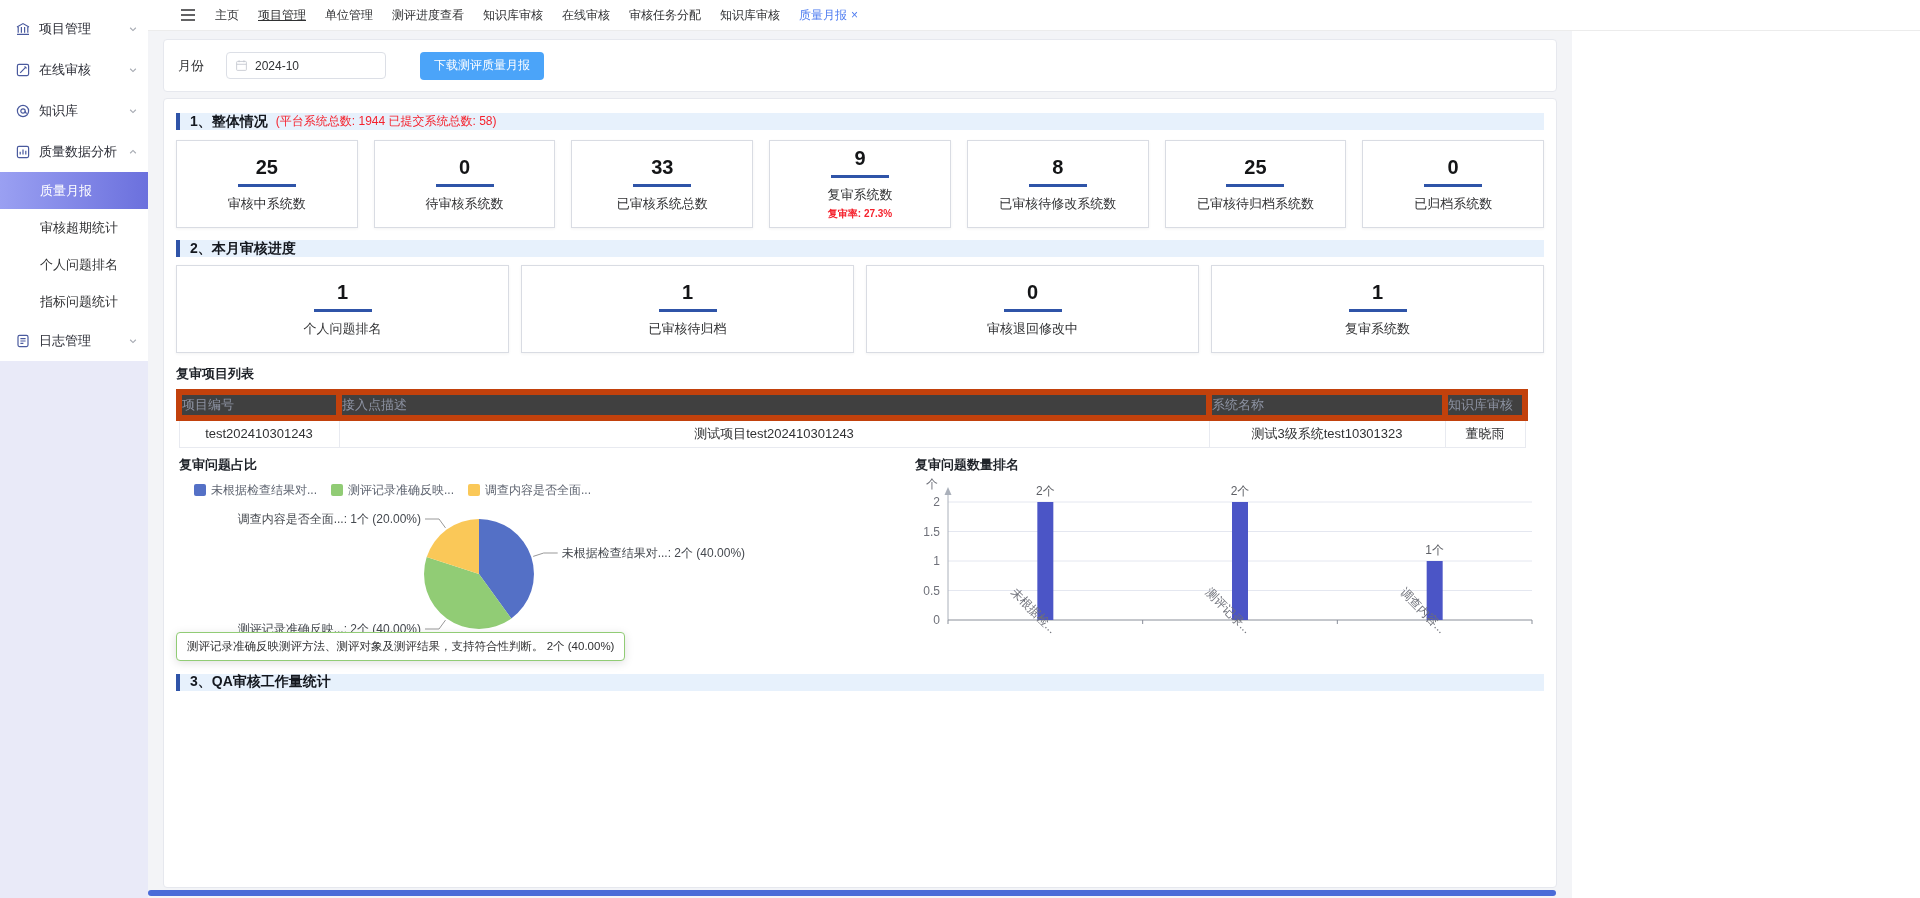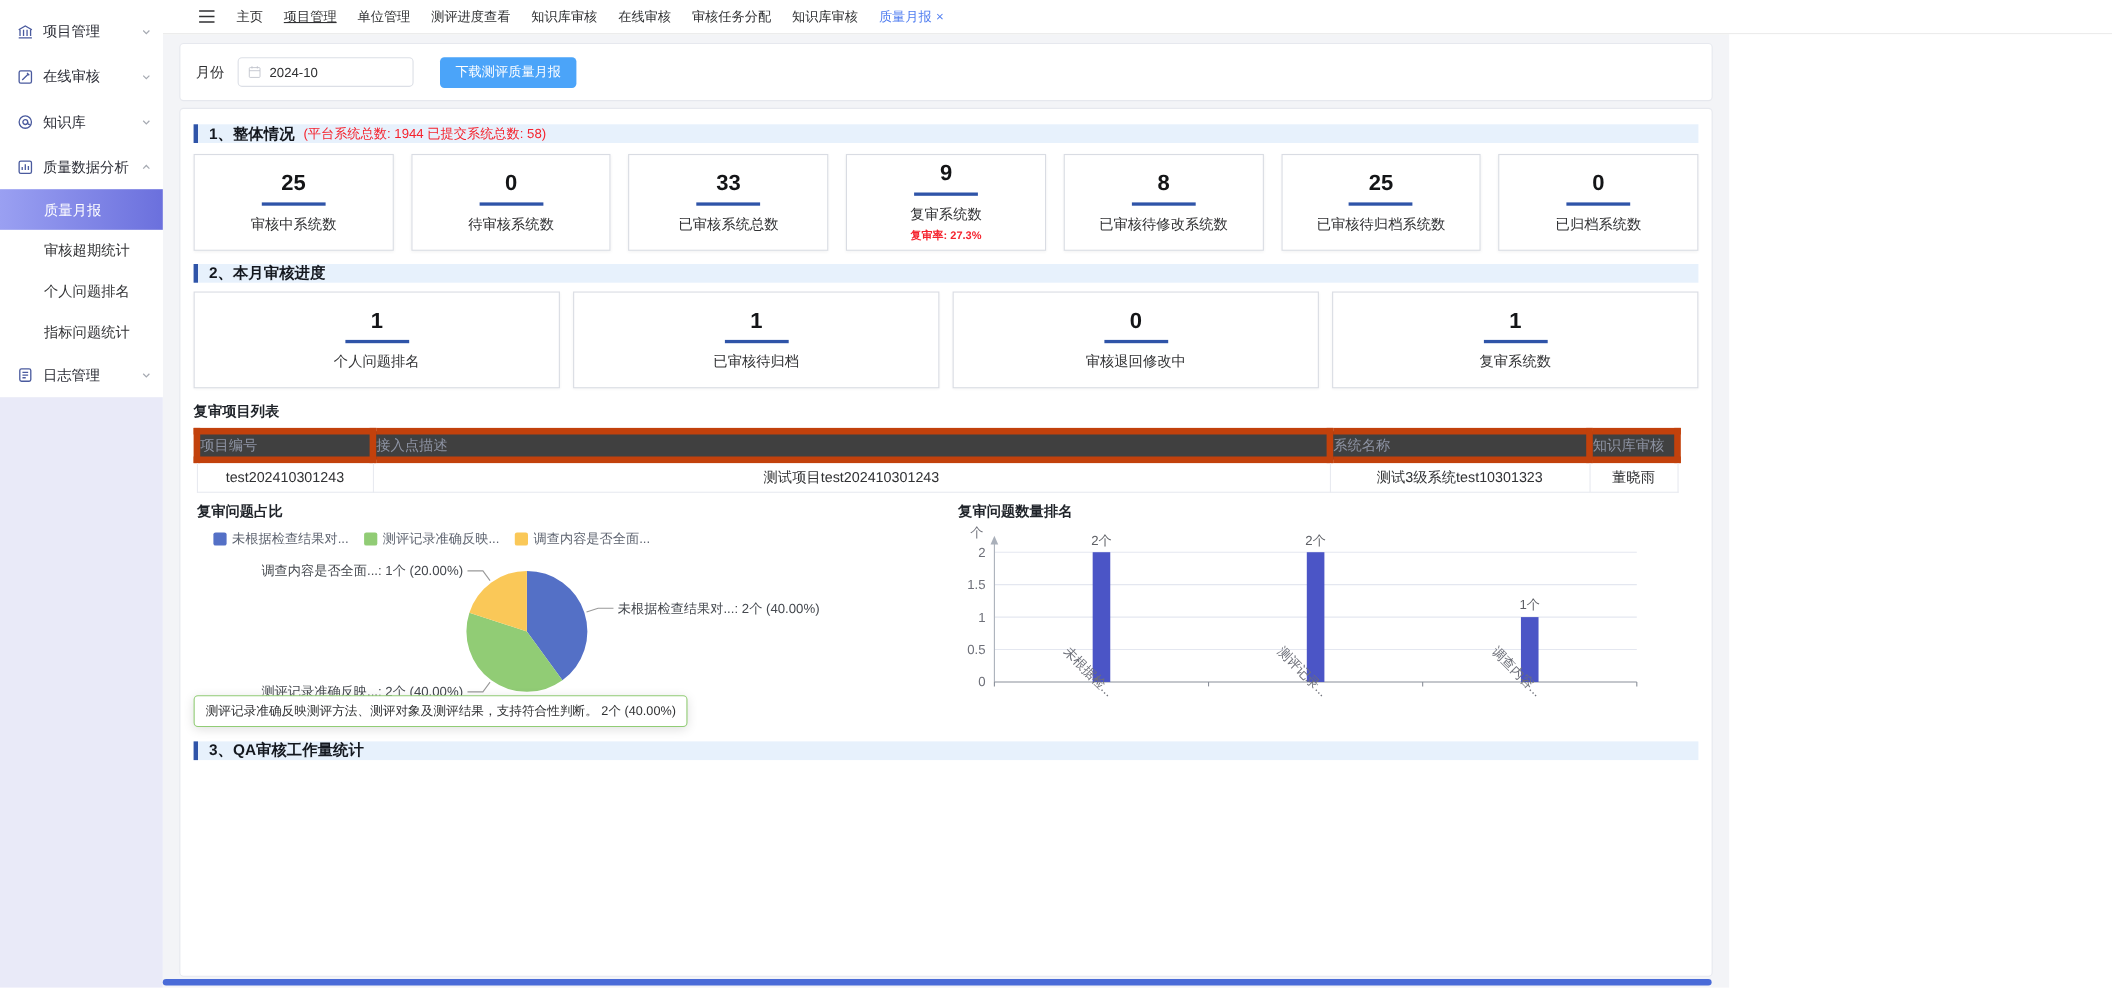--- a/index.html
+++ b/index.html
@@ -22,21 +22,21 @@
   .topbar{position:absolute;left:148px;top:0;right:0;height:31px;background:#ffffff;border-bottom:1px solid #ececec;display:flex;align-items:center;padding-left:32px;z-index:4;}
   .hamburger{margin-right:14px;display:flex;cursor:pointer;}
   .tabs{display:flex;align-items:center;gap:9px;}
   .tab{font-size:12px;color:#303133;padding:0 5px;cursor:pointer;display:flex;align-items:center;gap:4px;white-space:nowrap;}
   .tab.underline{text-decoration:underline;}
   .tab.active{color:#4e7cf0;}
   .tab-close{font-size:12px;line-height:1;}
 
   
   .workspace{position:absolute;left:148px;top:31px;width:1424px;bottom:0;background:#f3f4f7;}
-  .filter-card{position:absolute;left:15px;top:8px;width:1394px;height:53px;background:#fff;border:1px solid #e6e8ee;border-radius:4px;display:flex;align-items:center;padding-left:14px;}
+  .filter-card{position:absolute;left:15px;top:8px;width:1394px;height:53px;background:#fff;border:1px solid #e6e8ee;border-radius:4px;display:flex;align-items:center;padding-left:14px;gap:10px;}
   .filter-label{font-size:13px;color:#303133;margin-right:12px;}
   .date-input{width:160px;height:27px;border:1px solid #dcdfe6;border-radius:4px;display:flex;align-items:center;padding:0 8px;gap:7px;background:#fff;font-size:12px;color:#303133;cursor:pointer;text-align:center;}
   .download-btn{margin-left:24px;height:28px;background:#4ba4f9;color:#fff;font-size:12px;border:none;border-radius:4px;padding:0 14px;cursor:pointer;font-family:inherit;}
 
   .content-card{position:absolute;left:15px;top:67px;width:1394px;bottom:10px;background:#fff;border:1px solid #e6e8ee;border-radius:4px;padding:14px 12px;overflow:hidden;}
 
   .section-band{height:17px;background:#e7f1fc;border-left:4px solid #2f54a8;display:flex;align-items:center;padding-left:10px;gap:8px;}
   .section-title{font-size:14px;font-weight:bold;color:#14181f;}
   .section-note{font-size:12px;color:#f5222d;}
 
@@ -52,21 +52,21 @@
   .band-3{margin-top:6px;}
 
   .table-title{font-size:13px;font-weight:bold;color:#1f2329;margin:12px 0 6px;}
   .review-table{width:1352px;border-collapse:collapse;font-size:13px;}
   .review-table th{background:#404040;color:#8d93a3;font-weight:normal;height:26px;border:6px solid #c2410c;text-align:left;}
   .review-table td{height:29px;text-align:center;color:#303133;border:1px solid #e8eaf0;background:#fff;}
 
   .charts-row{display:flex;margin-top:8px;height:212px;}
   .chart-box{position:relative;}
   .chart-box.pie{width:692px;}
-  .chart-box.bar{flex:1;}
+  .chart-box.bar{flex:1;margin-left:44px;}
   .chart-title{font-size:13px;font-weight:bold;color:#1f2329;padding-left:3px;}
   .legend{position:absolute;top:26px;left:18px;display:flex;gap:14px;align-items:center;}
   .legend-item{display:flex;align-items:center;gap:5px;font-size:12px;color:#5e6470;cursor:pointer;white-space:nowrap;}
   .legend-swatch{width:12px;height:12px;border-radius:2px;}
   .pie-svg-wrap{position:absolute;top:40px;left:0;width:692px;height:150px;}
   .pie-tooltip{position:absolute;left:0;top:176px;width:fit-content;max-width:560px;background:#fff;border:1px solid #91cc75;border-radius:4px;box-shadow:0 2px 10px rgba(0,0,0,.13);padding:6px 10px;font-size:11.5px;color:#303133;white-space:nowrap;}
   .bar-svg-wrap{position:absolute;top:16px;left:0;width:678px;height:196px;}
 
   .h-scrollbar{position:absolute;left:148px;bottom:2px;width:1408px;height:6px;background:#4a6bd8;border-radius:3px;z-index:9;cursor:pointer;}
 </style>

